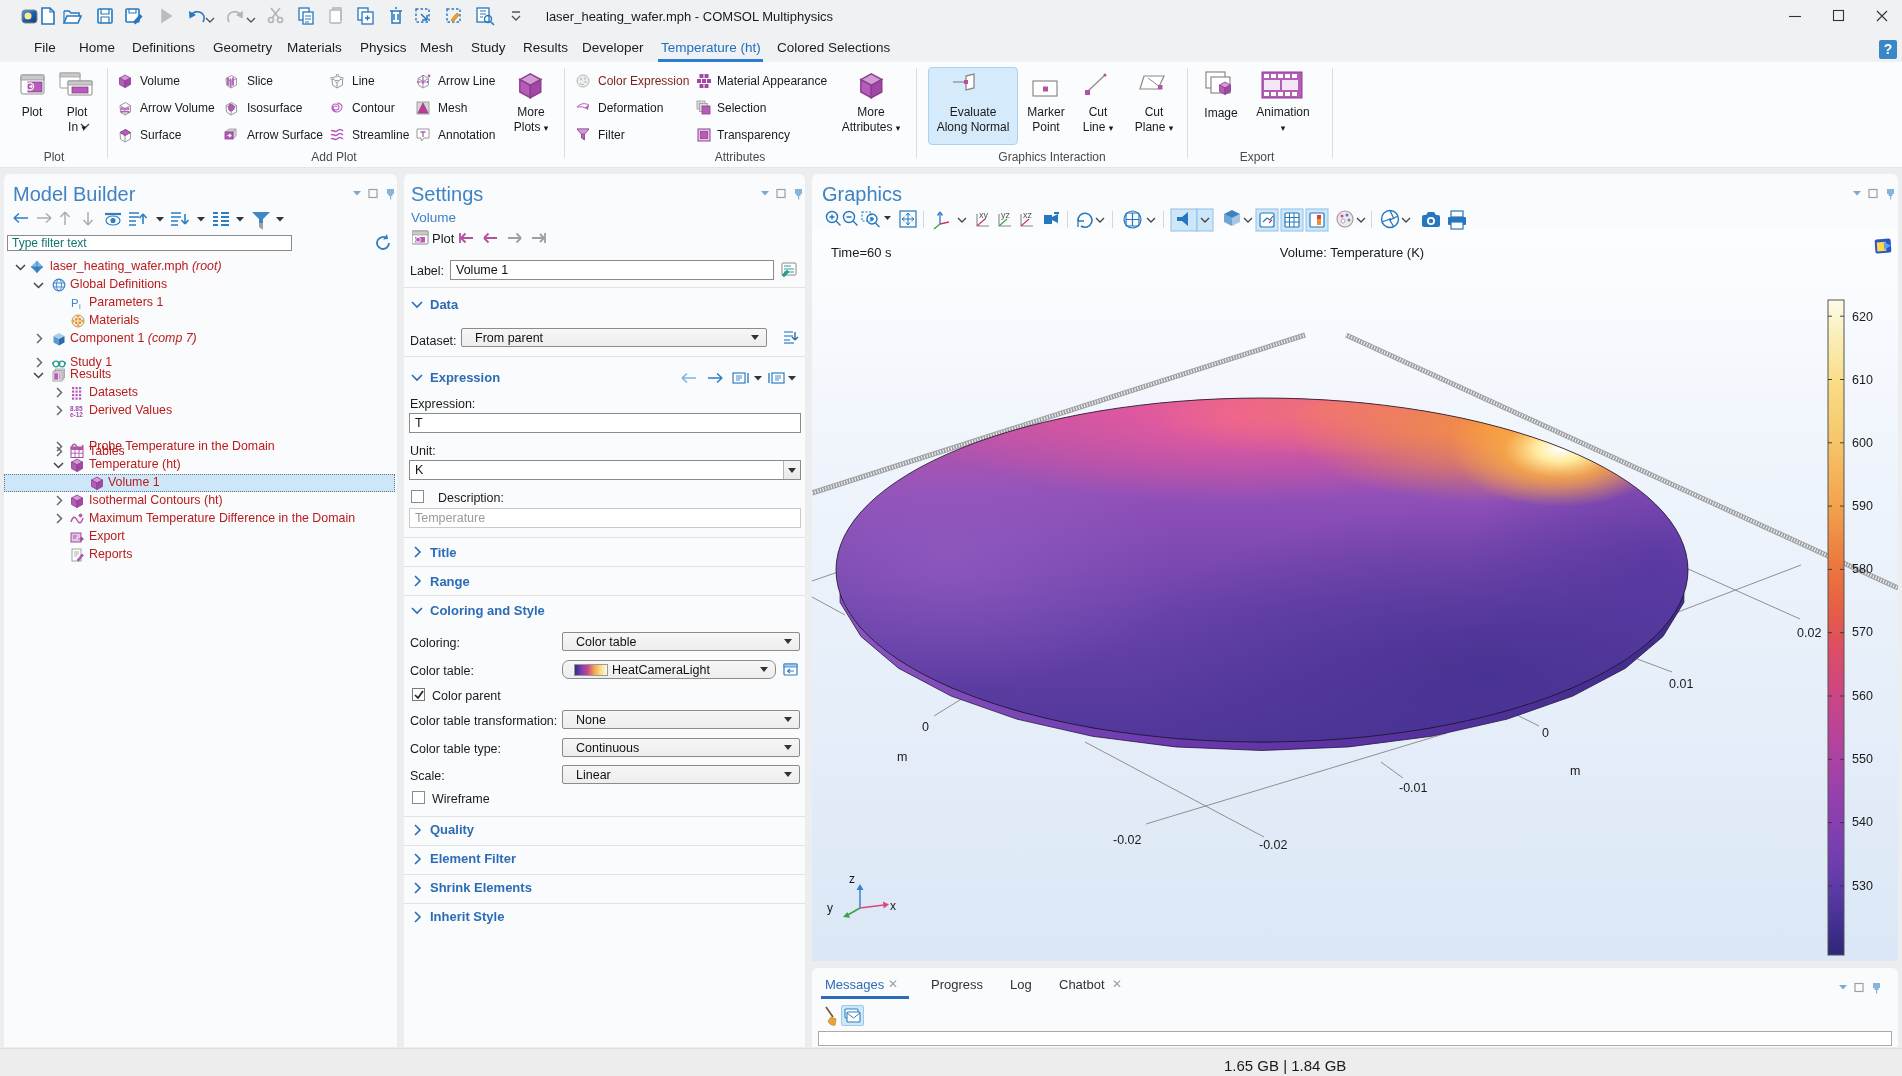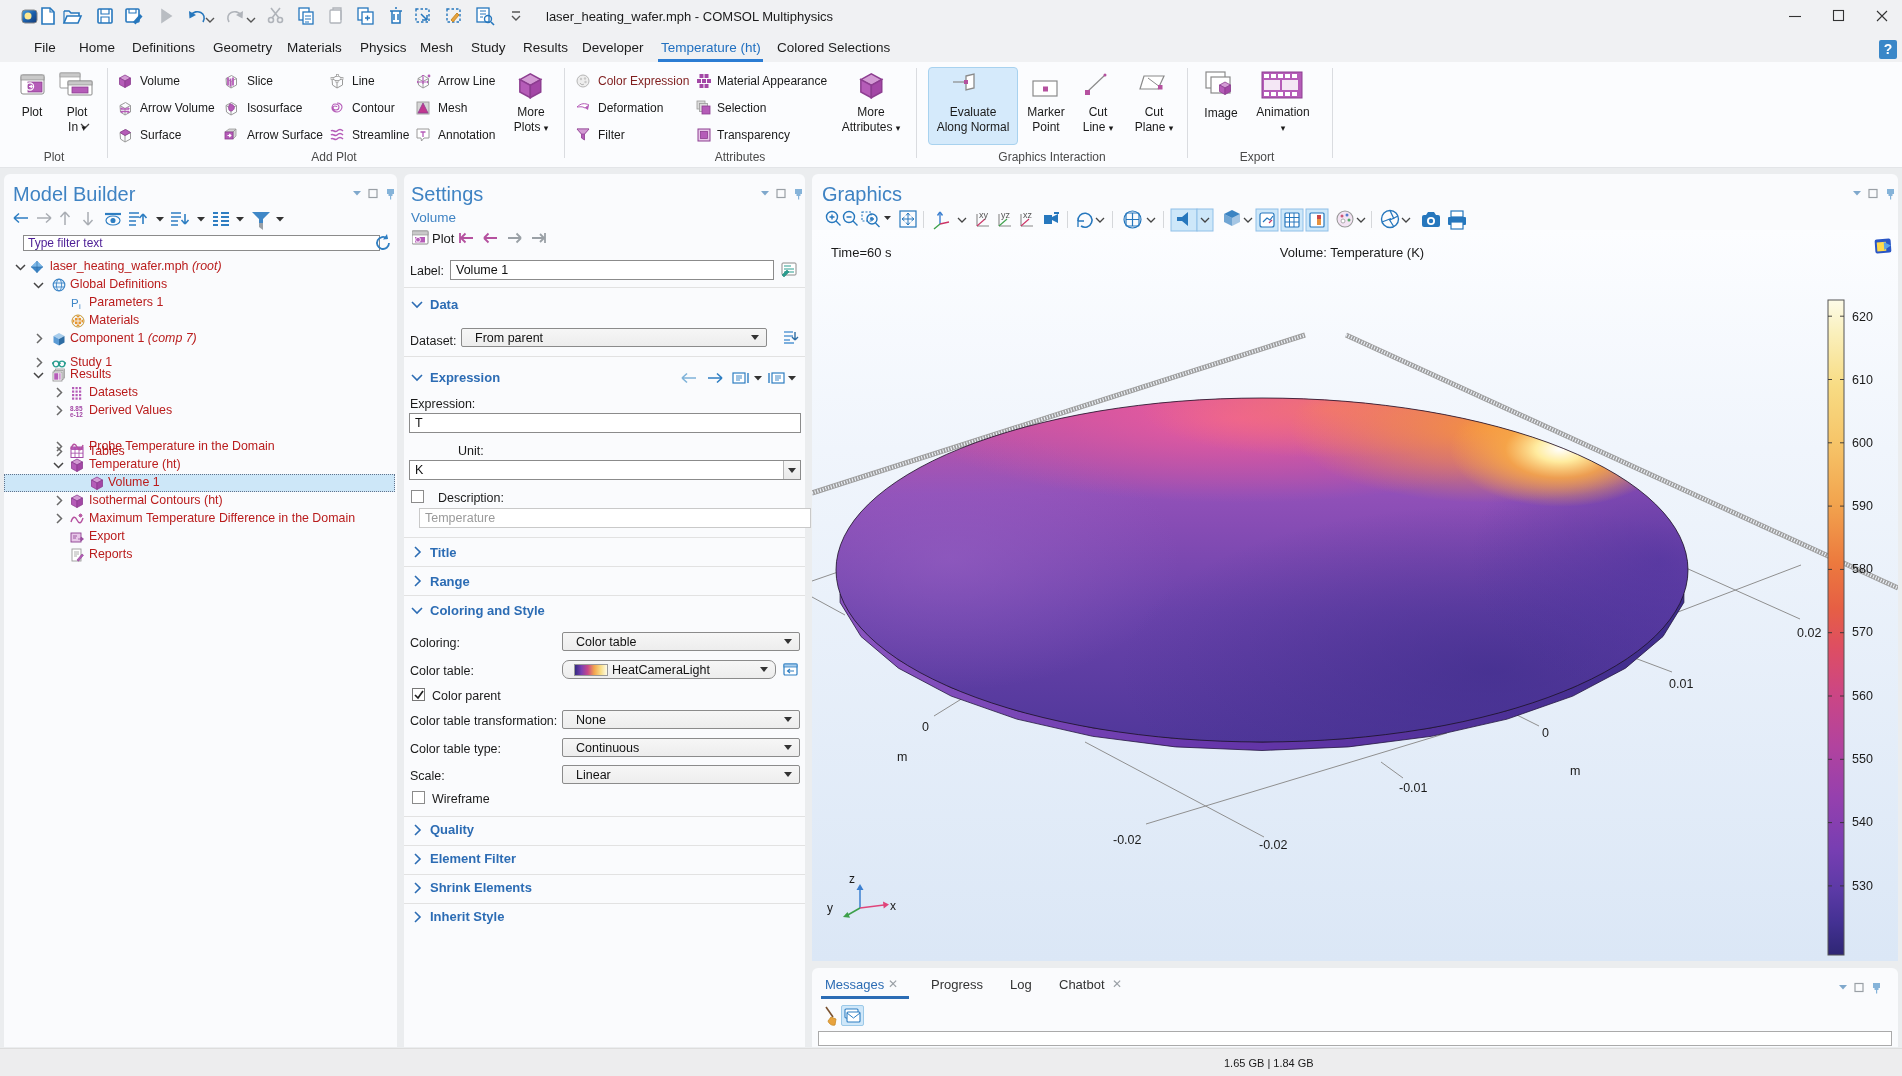--- a/index.html
+++ b/index.html
@@ -372,21 +372,21 @@
           <path d="M201 5h5M201 9h5M201 13h5M201 17h5M209 5h8M209 9h8M209 13h8M209 17h8" stroke-width="2"></path>
         </g>
 <path d="M224 9l4 4.5 4-4.5" fill="#333" stroke="none"></path>
 <g>
           <path d="M240 4h18l-7 7v7l-4-3v-4z" fill="#3f87c7" stroke="none"></path>
           <path d="M247 15v4l4 3v-7" fill="#9aa0a6" stroke="none"></path>
         </g>
 <path d="M264 9l4 4.5 4-4.5" fill="#333" stroke="none"></path>
 </g>
 </svg>
-<div class="tinput" style="left:3px;top:61px;width:357px;height:16px;color:#4c1d95;padding:0 4px;line-height:15px;font-size:12px;margin-left:16px;">Type filter text</div>
+<div class="tinput" style="left:3px;top:61px;width:285px;height:16px;color:#0f766e;padding:0 4px;line-height:15px;font-size:12px;">Type filter text</div>
 <svg class="abs" style="left:369px;top:59px" width="20" height="20" viewBox="0 0 20 20">
       <path d="M16 10a6 6 0 1 1-2-4.5" stroke="#2e7ec2" stroke-width="1.8" fill="none"></path>
       <path d="M14 1l1 5-5 .5z" fill="#2e7ec2"></path>
     </svg>
 <svg width="0" height="0" style="position:absolute">
 <defs>
 <g id="tchevo">
           <path d="M2 5l4.5 4.5L11 5" stroke="#444" stroke-width="1.5" fill="none"></path>
         </g>
 <g id="tchevc">
@@ -693,27 +693,27 @@
 <path d="M74 6l4 4.5 4-4.5" fill="#333" stroke="none"></path>
 <g stroke="#2e7ec2" stroke-width="1.2" fill="none">
         <rect x="92" y="3" width="12" height="10" fill="#fff"></rect>
         <path d="M95 6h6M95 8h6M95 10h4" stroke-width=".9"></path>
         <path d="M89 3v10" stroke-width="1.4"></path>
       </g>
 <path d="M108 6l4 4.5 4-4.5" fill="#333" stroke="none"></path>
 </svg>
 <div class="lbl abs" style="left:6px;top:223px;">Expression:</div>
 <div class="tinput" style="left:5px;top:239px;width:392px;height:20px;line-height:18px;padding:0 5px;">T</div>
-<div class="lbl abs" style="left:6px;top:270px;margin-left:48px;">Unit:</div>
+<div class="lbl abs" style="left:6px;top:270px;">Unit:</div>
 <div class="tinput" style="left:5px;top:286px;width:392px;height:20px;line-height:18px;padding:0 5px;">K</div>
 <div class="abs" style="left:379px;top:287px;width:17px;height:18px;background:linear-gradient(#f6f6f6,#e9e9e9);border-left:1px solid #b5b5b5;"></div>
 <div class="abs" style="left:384px;top:294px;width:0;height:0;border-left:4.5px solid transparent;border-right:4.5px solid transparent;border-top:5px solid #333;"></div>
 <div class="abs" style="left:7px;top:316px;width:13px;height:13px;background:#fff;border:1px solid #8b8b8b;"></div>
 <div class="lbl abs" style="left:34px;top:317px;">Description:</div>
-<div class="tinput" style="left:15px;top:334px;width:392px;height:20px;line-height:18px;padding:0 5px;color:#9a9a9a;border-color:#c9c9c9;">Temperature</div>
+<div class="tinput" style="left:5px;top:334px;width:392px;height:20px;line-height:18px;padding:0 5px;color:#9a9a9a;border-color:#c9c9c9;">Temperature</div>
 <div class="hr" style="left:0;top:363px;width:401px;"></div>
 <svg class="abs" style="left:9px;top:372px" width="10" height="12">
       <path d="M2 1l5 5-5 5" stroke="#2c6cb4" stroke-width="1.6" fill="none"></path>
     </svg>
 <div class="sechead abs" style="left:26px;top:371px;">Title</div>
 <div class="hr" style="left:0;top:392px;width:401px;"></div>
 <svg class="abs" style="left:9px;top:401px" width="10" height="12">
       <path d="M2 1l5 5-5 5" stroke="#2c6cb4" stroke-width="1.6" fill="none"></path>
     </svg>
 <div class="sechead abs" style="left:26px;top:400px;">Range</div>
@@ -1098,13 +1098,13 @@
 <div class="abs" style="left:29px;top:37px;width:23px;height:21px;background:#cfe7f9;border:1px solid #9cc9e8;border-radius:2px;"></div>
 <svg class="abs" style="left:32px;top:40px" width="17" height="15" viewBox="0 0 17 15">
       <rect x="1" y="1" width="13" height="9" rx="1" fill="#fff" stroke="#2e7ec2" stroke-width="1.1"></rect>
       <rect x="3" y="4" width="13" height="10" rx="1" fill="#fff" stroke="#2e7ec2" stroke-width="1.1"></rect>
       <path d="M3 5l6.5 5L16 5" stroke="#2e7ec2" stroke-width="1" fill="none"></path>
     </svg>
 <div class="abs" style="left:6px;top:63px;width:1074px;height:15px;background:#fff;border:1px solid #aaa;"></div>
 </div>
 
 <div class="abs" style="left:0;top:1048px;width:1902px;height:28px;background:#ededee;border-top:1px solid #dddddd;"></div>
-<div class="abs" style="left:1224px;top:1057px;font-size:11px;color:#1a1a1a;">1.65 GB | 1.84 GB</div>
+<div class="abs" style="left:1224px;top:1057px;font-size:15px;color:#1a1a1a;">1.65 GB | 1.84 GB</div>
 
 </body></html>

